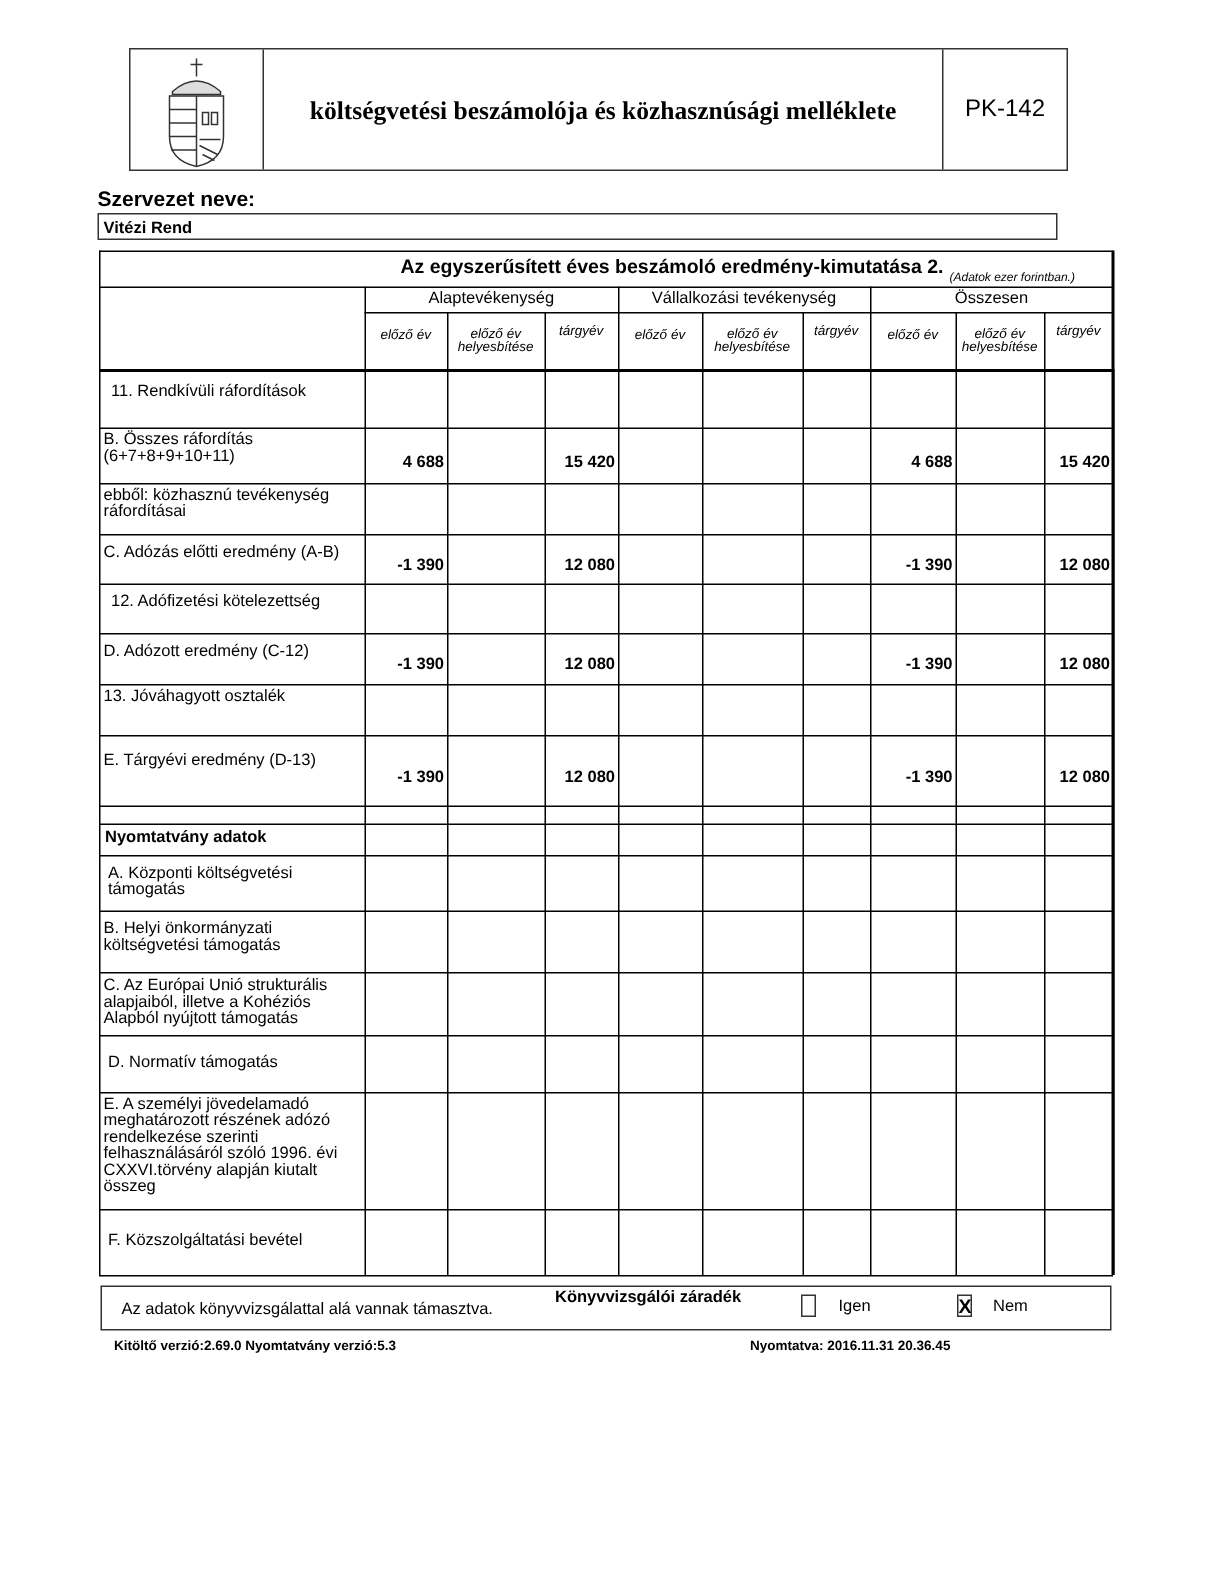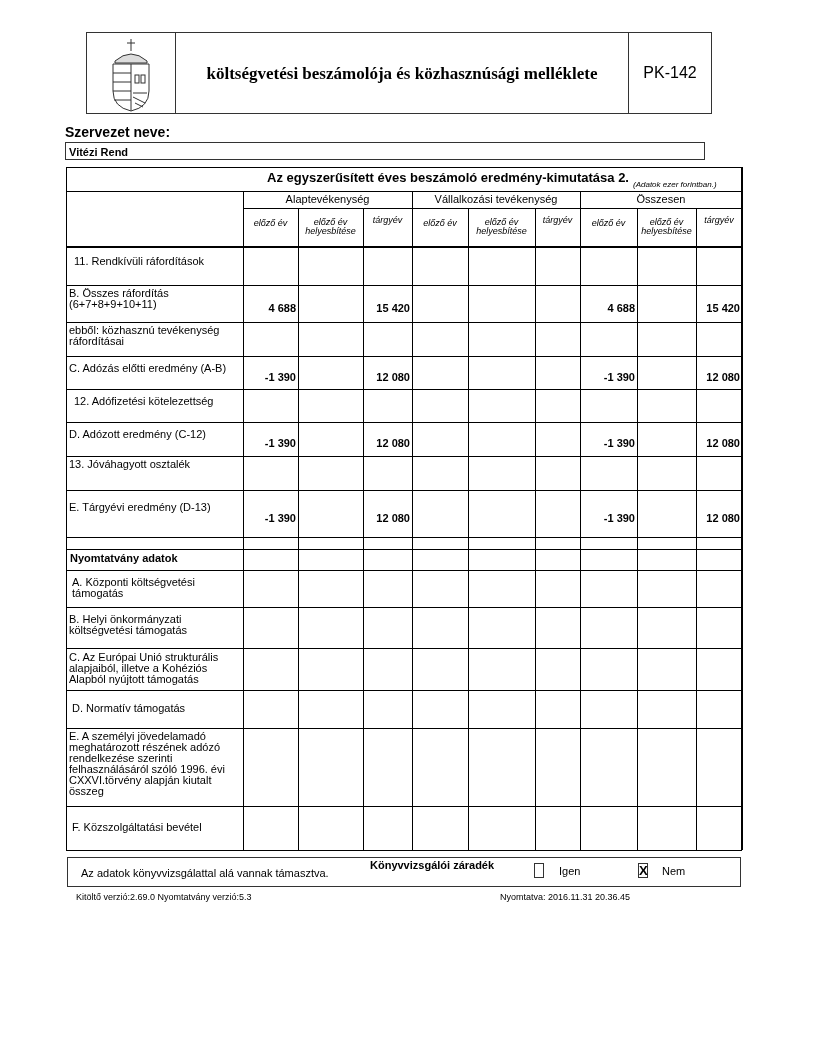--- a/index.html
+++ b/index.html
@@ -11,21 +11,21 @@
   .hdr .code { position:absolute; right:0; top:0; width:82px; height:100%; border-left:1.5px solid #333; display:flex; align-items:center; justify-content:center; font-family:Liberation Sans, sans-serif; font-size:16px; }
   .lbl-org { left:65px; top:124px; font-size:14px; font-weight:bold; }
   .org-box { left:65px; top:142px; width:640px; height:18px; border:1px solid #333; box-sizing:border-box; font-size:11px; font-weight:bold; padding:3px 0 0 3px; }
   .line { position:absolute; background:#000; }
   .cell-text { position:absolute; font-size:11px; line-height:11px; }
   .num { position:absolute; font-size:11px; font-weight:bold; text-align:right; }
   .sub { position:absolute; font-size:9px; font-style:italic; text-align:center; line-height:9px; }
   .grp { position:absolute; font-size:11px; text-align:center; }
   .tbl-title { left:66px; top:170px; width:676px; text-align:center; font-size:13px; font-weight:bold;margin-left:44px; }
   .unit { left:633px; top:180px; font-size:8px; font-style:italic; }
-  .footer { font-size:9px; font-weight:normal; }
+  .footer { font-size:9px; font-weight:bold; }
   .cb { position:absolute; width:10px; height:15px; border:1px solid #333; box-sizing:border-box; font-size:13px; font-weight:bold; line-height:13px; text-align:center; }
 </style>
 </head>
 <body>
 
 <div class="abs hdr">
   <div class="logo">
     <svg width="88" height="80" viewBox="0 0 88 80">
       <g fill="none" stroke="#333" stroke-width="1">
         <path d="M28 28 Q44 14 60 28 L60 30 L28 30 Z" fill="#ddd"></path>

